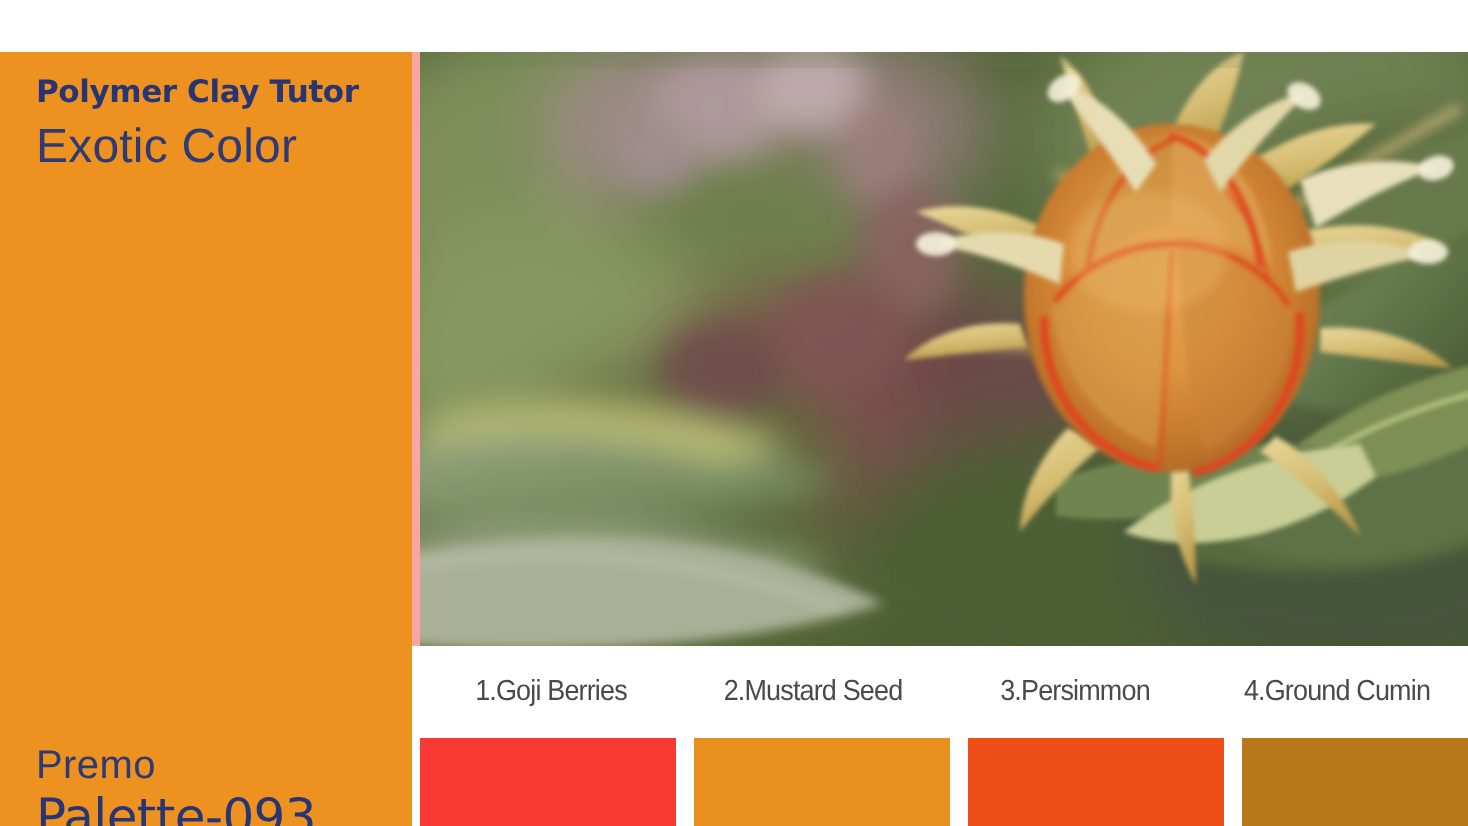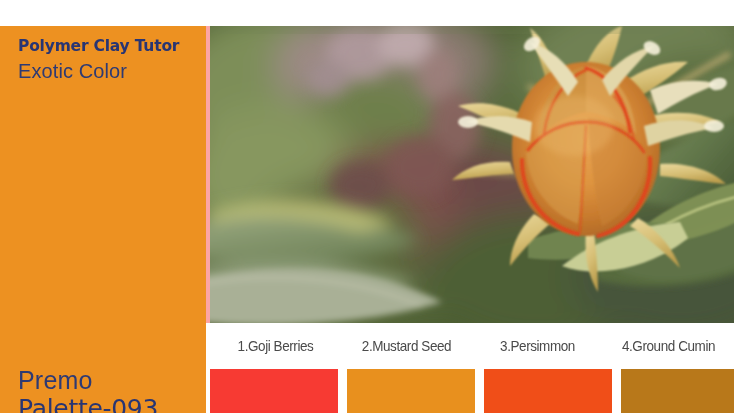--- a/index.html
+++ b/index.html
@@ -35,33 +35,33 @@
     font-weight:bold;
     font-size:15.5px;
     letter-spacing:-0.2px;
     color:#283573;
     white-space:nowrap;
   }
   #brand-sub {
     margin-top:5px;
     font-family:"Liberation Sans", sans-serif;
     font-weight:normal;
-    font-size:20px;
+    font-size:24px;
     letter-spacing:0.1px;
     color:#2E3A73;
     white-space:nowrap;
   }
 
   #palette-block {
     position:absolute;
     left:18px; bottom:16px;
     width:190px;
   }
   #palette-brand {
-    font-size:25px;
+    font-size:20px;
     font-weight:normal;
     color:#2E3A73;
     letter-spacing:0.2px;
     line-height:1.12;
     white-space:nowrap;
   }
   #palette-id {
     font-family:"DejaVu Sans", sans-serif;
     font-size:25px;
     font-weight:normal;

